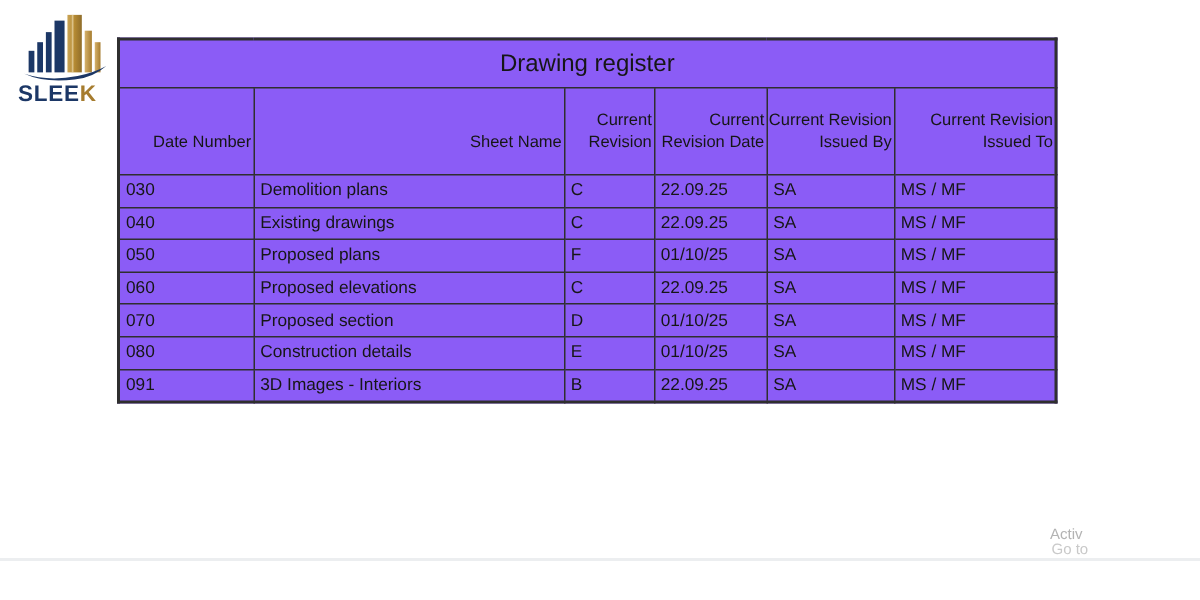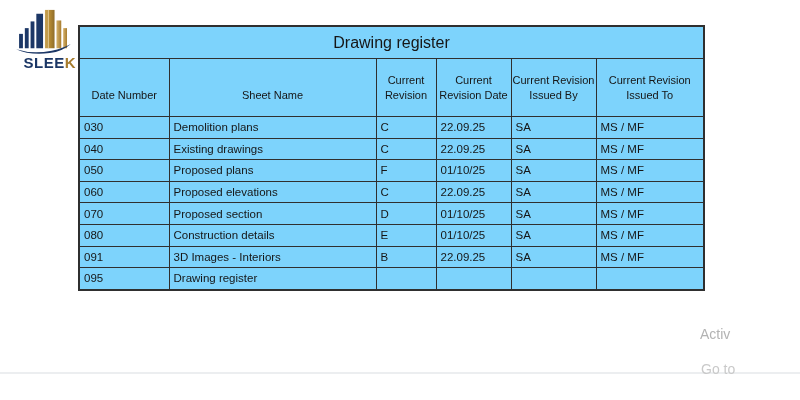--- a/index.html
+++ b/index.html
@@ -15,21 +15,21 @@
     background: #ffffff;
     overflow: hidden;
   }
 
   
   .logo {
     position: absolute;
     left: 12px;
     top: 8px;
     width: 64px;
-    text-align: right;
+    text-align: left;
   }
   .logo svg { display: block; margin: 0 auto; }
   .brand {
     margin-top: 1px;
     font-size: 15px;
     font-weight: bold;
     letter-spacing: 0.5px;
     line-height: 1;
     white-space: nowrap;
   }
@@ -37,41 +37,41 @@
   .brand .gold { color: #a67c2e; }
 
   
   table.register {
     position: absolute;
     left: 78px;
     top: 25px;
     width: 625px;
     border-collapse: collapse;
     table-layout: fixed;
-    background: #7dd3fc;
+    background: #8b5cf6;
     border: 2px solid #2f2f2f;
   }
   table.register th, table.register td {
     border: 1px solid #2f2f2f;
     color: #161616;
     overflow: hidden;
     white-space: nowrap;
   }
   tr.title-row th {
     height: 29px;
     font-size: 16px;
     font-weight: normal;
     text-align: center;
     vertical-align: middle;
   }
   tr.header-row th {
     height: 41px;
     font-size: 11px;
     font-weight: normal;
-    text-align: center;
+    text-align: right;
     vertical-align: bottom;
     white-space: pre-line;
     padding: 2px 1px 14px 1px;
     line-height: 1.3;
   }
   tbody td {
     height: 20.6px;
     font-size: 11.5px;
     vertical-align: middle;
     text-align: left;
@@ -83,29 +83,29 @@
     position: absolute;
     left: 0;
     top: 372px;
     width: 800px;
     height: 2px;
     background: #eceef0;
   }
   .wm1 {
     position: absolute;
     left: 700px;
-    top: 326px;
-    font-size: 14px;
+    top: 351px;
+    font-size: 10px;
     color: #b3b3b3;
   }
   .wm2 {
     position: absolute;
     left: 701px;
     top: 361px;
-    font-size: 14px;
+    font-size: 10px;
     color: #c9c9c9;
   }
 </style>
 </head>
 <body>
 
 <div class="stage">
 
   <div class="logo">
     <svg width="58" height="46" viewBox="0 0 60 48">
@@ -214,28 +214,20 @@
           <td>MS / MF</td>
         </tr>
         <tr>
           <td>091</td>
           <td>3D Images - Interiors</td>
           <td>B</td>
           <td>22.09.25</td>
           <td>SA</td>
           <td>MS / MF</td>
         </tr>
-        <tr>
-          <td>095</td>
-          <td>Drawing register</td>
-          <td></td>
-          <td></td>
-          <td></td>
-          <td></td>
-        </tr>
       </tbody>
   </table>
 
   <div class="bottom-line"></div>
 
   <div class="wm1">Activ</div>
   <div class="wm2">Go to</div>
 
 </div>
 

